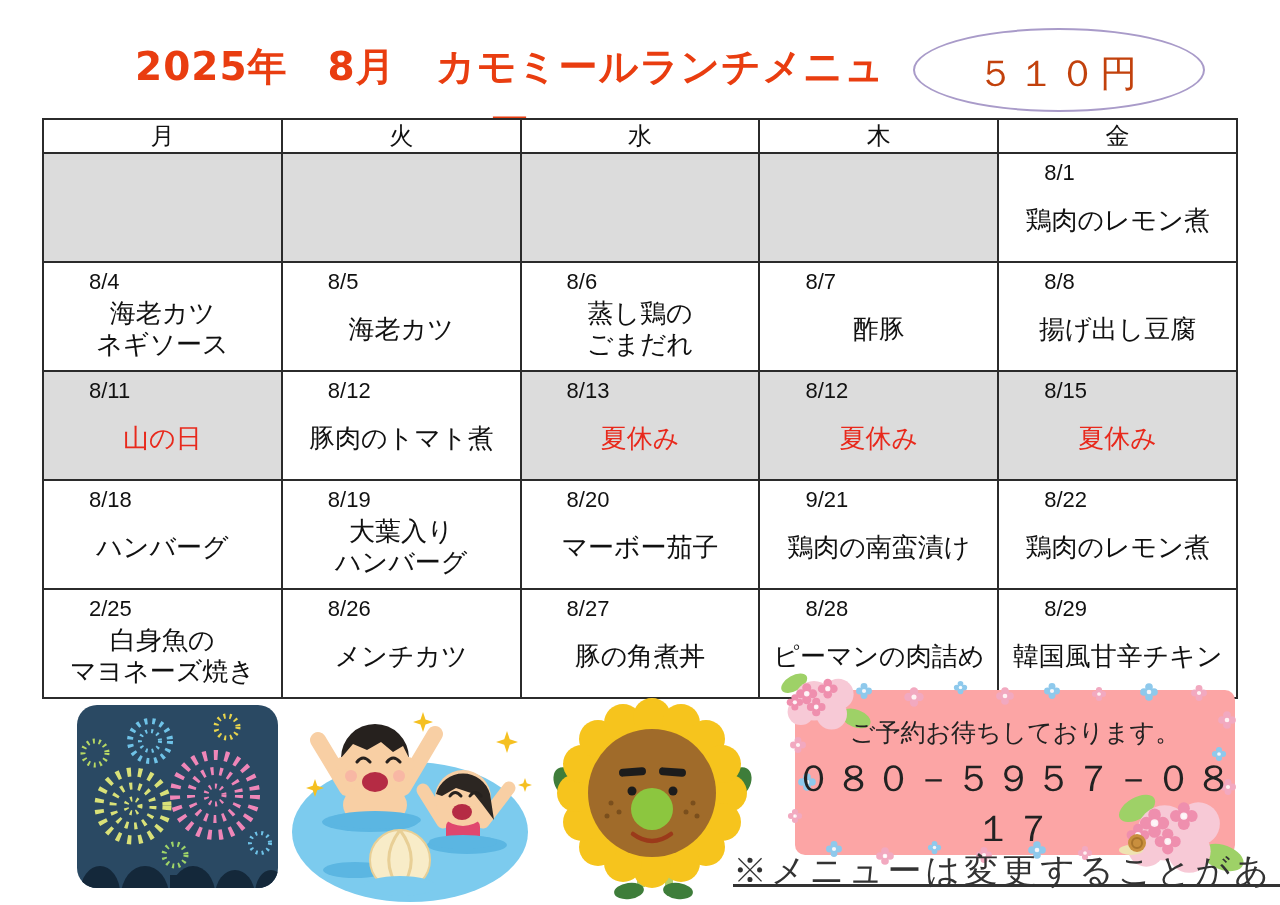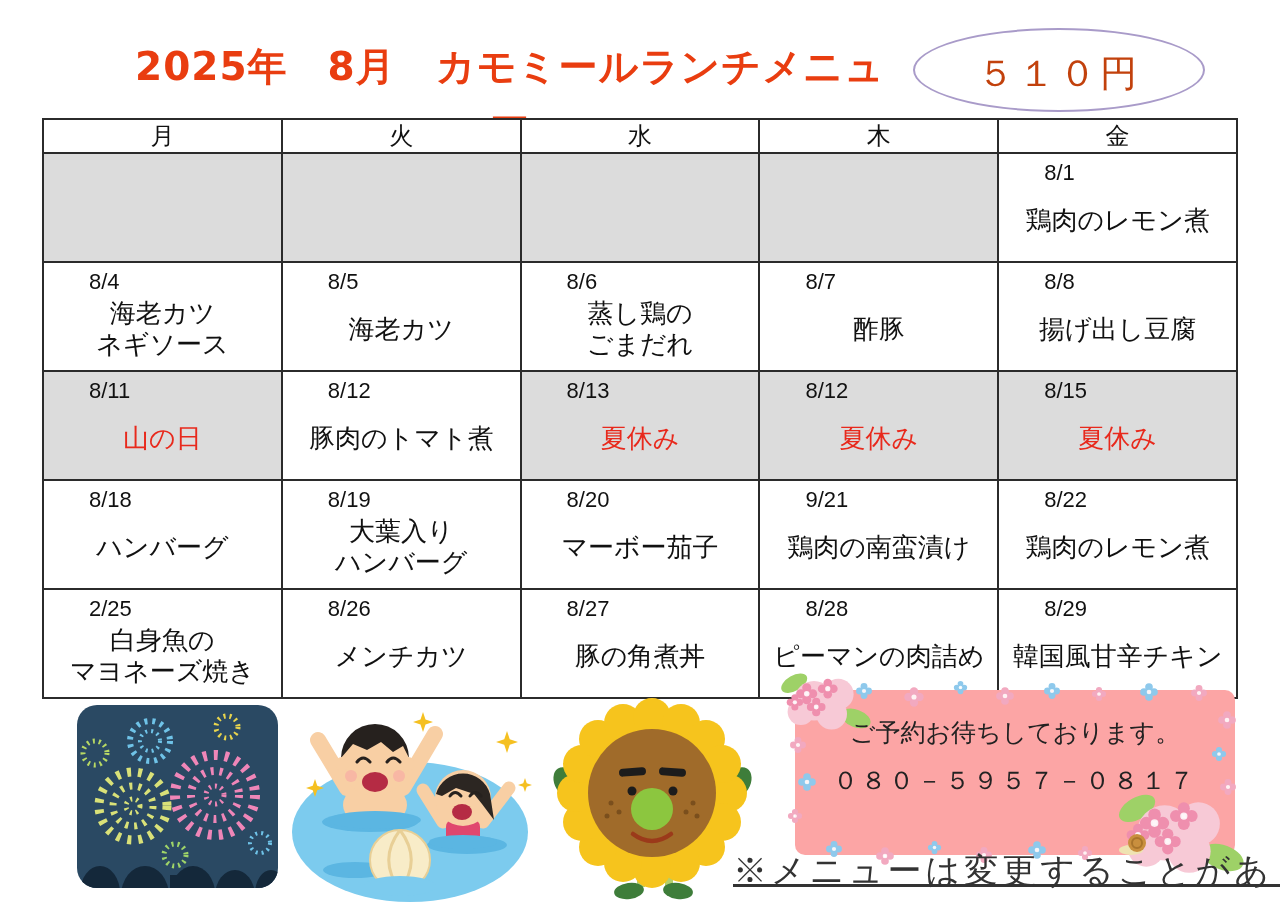--- a/index.html
+++ b/index.html
@@ -36,21 +36,21 @@
     align-items:center;font-size:26px;color:#111;line-height:1.2;padding-bottom:6px;
     text-align:center;}
   .menu.red{color:var(--holiday-red);font-family:Liberation Serif, serif;}
 
   
   .illus{position:absolute;}
   .msgbox{position:absolute;left:795px;top:690px;width:440px;height:165px;
     background:#fca5a5;border-radius:10px;}
   .msgbox .lines{position:absolute;left:0;top:26px;width:100%;text-align:center;color:#222;}
   .msg-line{font-size:25px;line-height:1.35;}
-  .msg-phone{font-size:25px;letter-spacing:3px;margin-top:14px;}
+  .msg-phone{font-size:37px;letter-spacing:3px;margin-top:4px;}
   .fl{position:absolute;}
   .note{position:absolute;left:733px;top:848px;font-size:34px;letter-spacing:4px;
     color:#333;font-family:"Liberation Serif","DejaVu Serif",serif;white-space:nowrap;text-decoration:underline;}
 </style>
 </head>
 <body>
 
 <div class="page">
 
   <div class="title">2025年　8月　カモミールランチメニュー</div>

